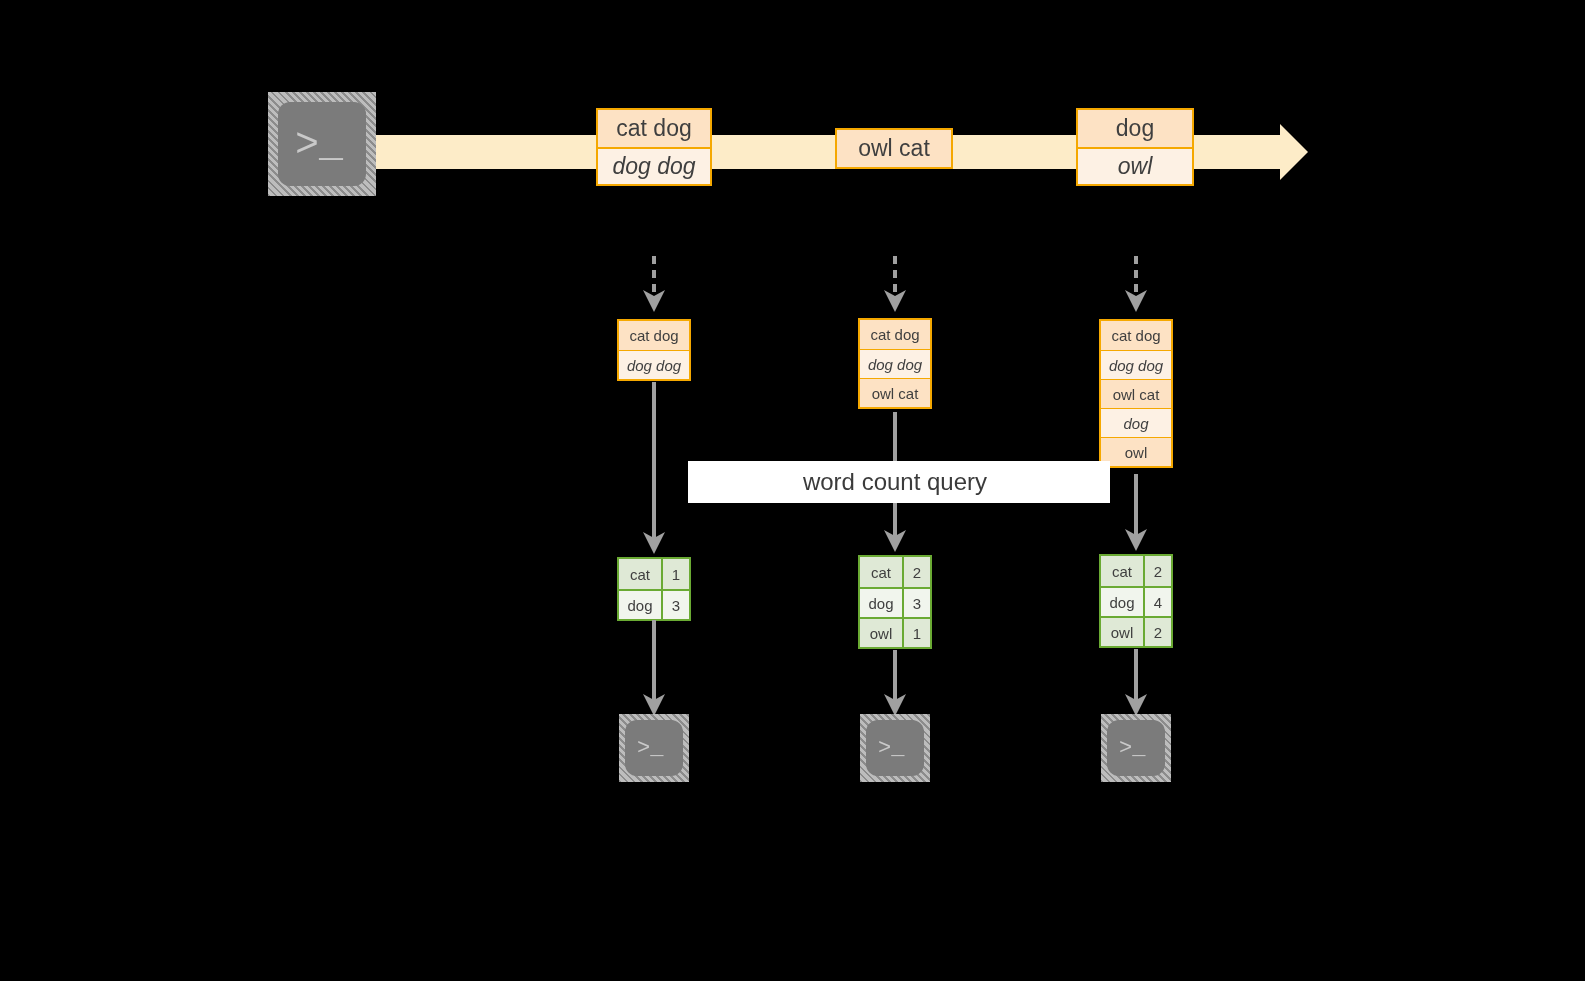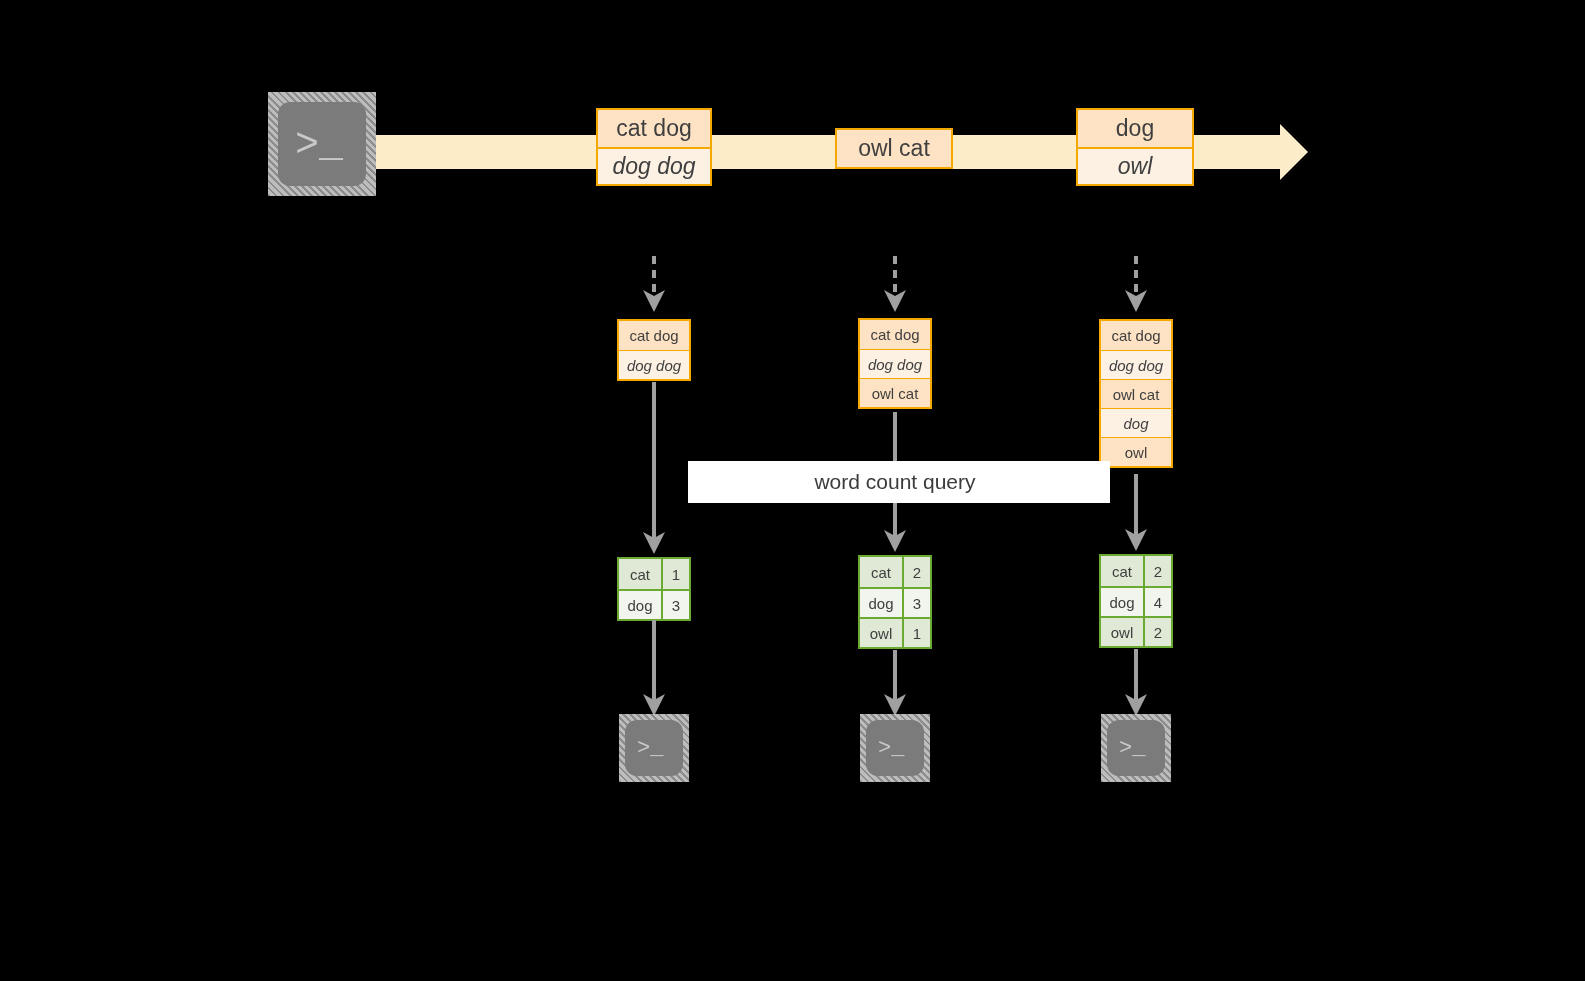--- a/index.html
+++ b/index.html
@@ -135,21 +135,21 @@
 
   
   .query-label {
     left: 688px; top: 461px; width: 422px; height: 42px;
     background: #ffffff;
     display: flex;
     align-items: center;
     justify-content: center;
   }
   .query-label span {
-    font-size: 21px;
+    font-size: 24px;
     color: #3b3b3b;
     white-space: nowrap;
     padding-right: 8px;
     text-align: right;
   }
 </style>
 </head>
 <body>
 
 <div id="stage">

